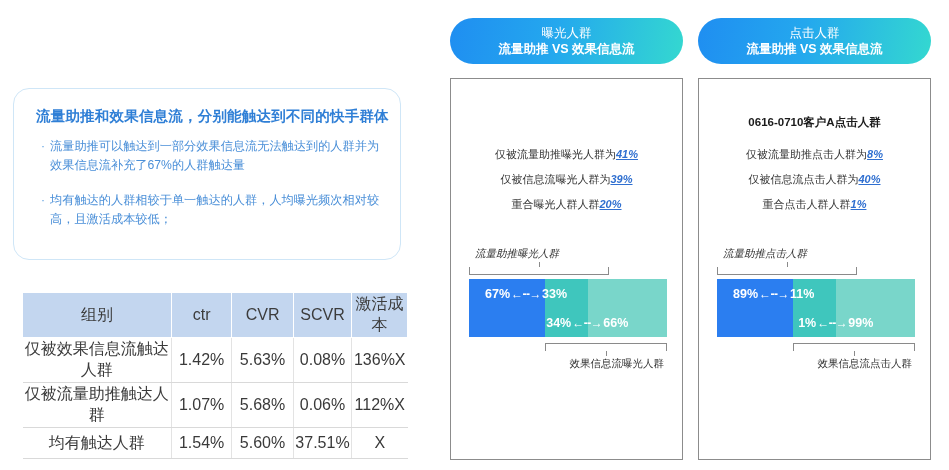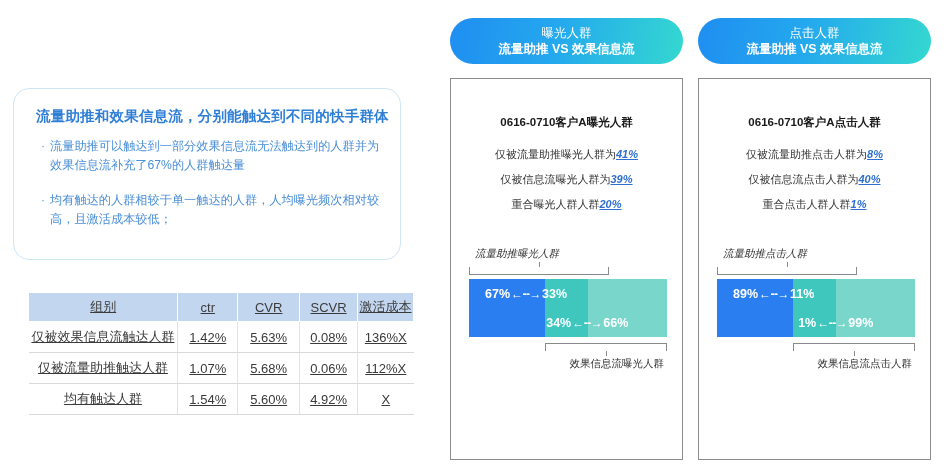--- a/index.html
+++ b/index.html
@@ -32,22 +32,22 @@
   }
   .callout-bullet{
     color:#5a9ee0;font-size:12px;line-height:19px;width:14px;flex:0 0 14px;
     text-align:center;
   }
   .callout-text{
     color:#4a8fd8;font-size:12.2px;line-height:19px;flex:1;
   }
   
   #metrics-table{
-    position:absolute;left:28px;top:292px;width:386px;
-    border-collapse:collapse;font-size:13px;color:#3a3a3a;text-decoration:underline;
+    position:absolute;left:22px;top:292px;width:386px;
+    border-collapse:collapse;font-size:16px;color:#3a3a3a;
   }
   #metrics-table th{
     background:#c3d6ef;color:#3c3c3c;font-weight:normal;
     height:26px;border:1px solid #ffffff;text-align:center;
   }
   #metrics-table td{
     height:28px;border-bottom:1px solid #d9d9d9;text-align:center;
     background:#ffffff;
   }
   #metrics-table tr td:first-child{text-align:center;}
@@ -191,34 +191,33 @@
         <td class="vsep">仅被流量助推触达人群</td>
         <td class="vsep">1.07%</td>
         <td class="vsep">5.68%</td>
         <td class="vsep">0.06%</td>
         <td>112%X</td>
       </tr>
       <tr>
         <td class="vsep">均有触达人群</td>
         <td class="vsep">1.54%</td>
         <td class="vsep">5.60%</td>
-        <td class="vsep">4.92%</td>
+        <td class="vsep">37.51%</td>
         <td>X</td>
       </tr>
     </tbody>
   </table>
 </div>
 
 <div class="panel" id="panel-exposure">
   <div class="panel-header">
     <div class="panel-header-line1">曝光人群</div>
     <div class="panel-header-line2">流量助推 VS 效果信息流</div>
   </div>
   <div class="panel-body">
-    <div class="panel-title">0616-0710客户A曝光人群</div>
 
     <div class="stat-lines">
       <div class="stat-line">
         <span>仅被流量助推曝光人群为</span><span class="stat-val">41%</span>
       </div>
       <div class="stat-line">
         <span>仅被信息流曝光人群为</span><span class="stat-val">39%</span>
       </div>
       <div class="stat-line">
         <span>重合曝光人群人群</span><span class="stat-val">20%</span>

